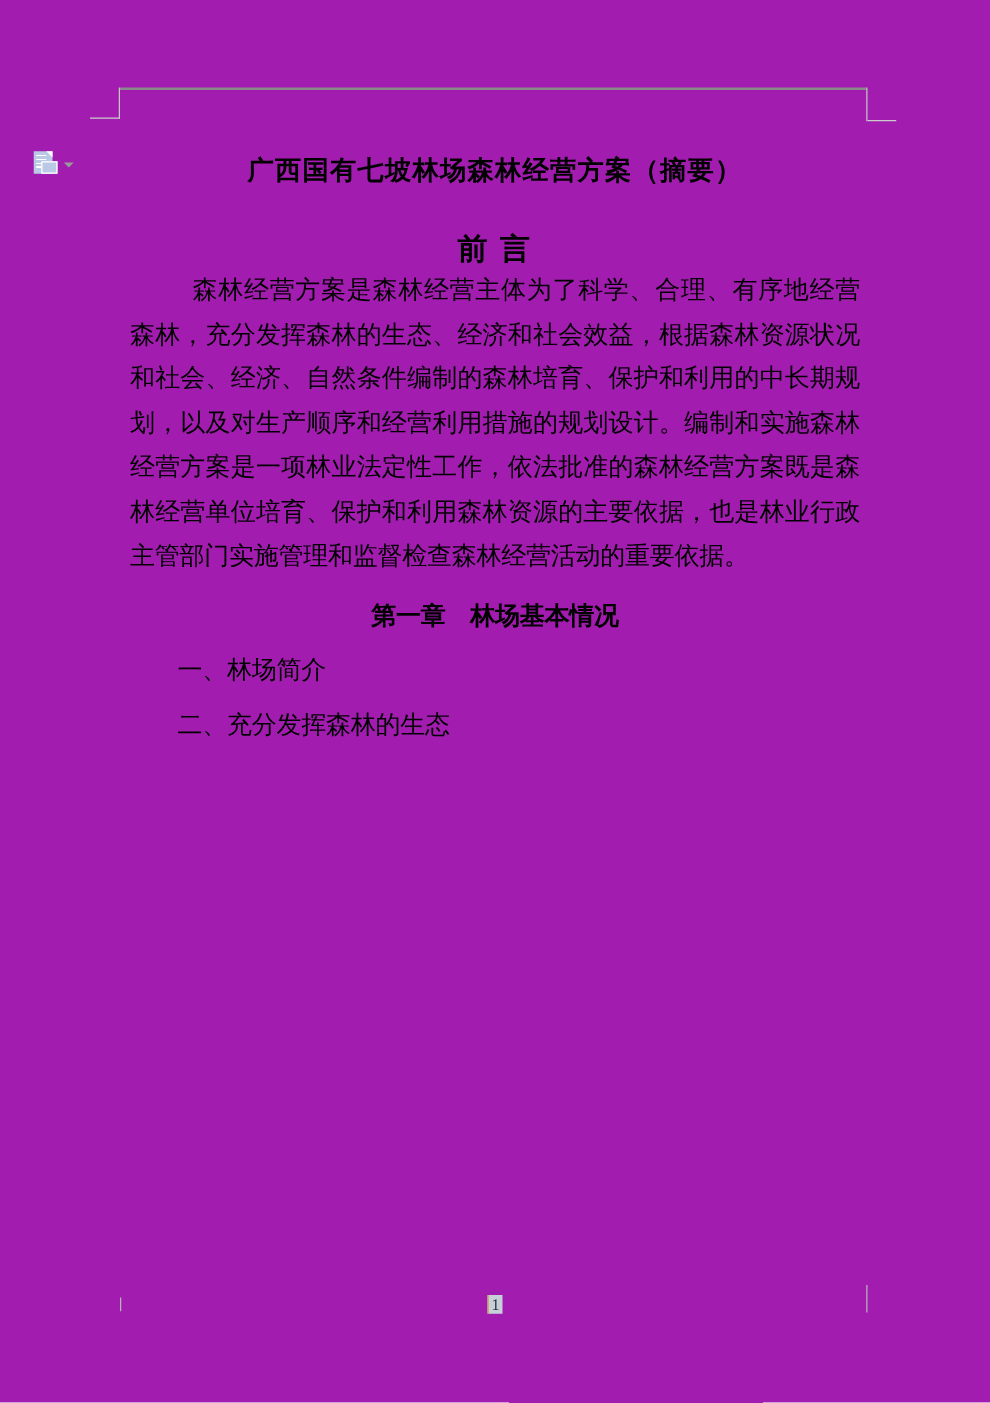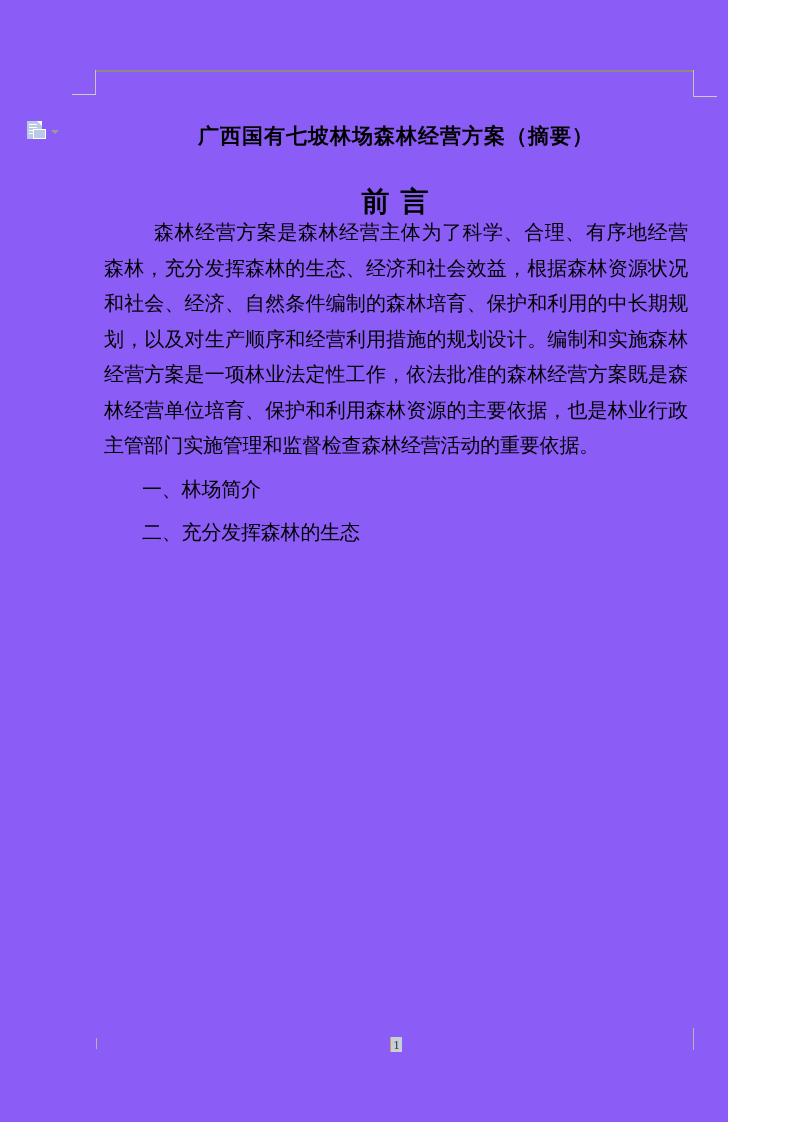--- a/index.html
+++ b/index.html
@@ -2,23 +2,23 @@
 <html><head>
 <meta charset="utf-8">
 <style>
   html, body {
     margin: 0;
     padding: 0;
     background: #ffffff;
   }
   .page {
     position: relative;
-    width: 728px;
+    width: 792px;
     height: 1122px;
-    background: #8b5cf6;
+    background: #a21caf;
     overflow: hidden;
     font-family: "Liberation Serif", "DejaVu Serif", serif;
     color: #000000;
   }
   
   .deco { position: absolute; }
   .deco.top-line   { left: 96px;  top: 70px;   width: 597px; height: 2px;  background: #8a8a8a; }
   .deco.tl-v       { left: 95px;  top: 70px;   width: 1px;   height: 25px; background: #c4c4c4; }
   .deco.tl-h       { left: 72px;  top: 94px;   width: 24px;  height: 1px;  background: #cccccc; }
   .deco.tr-v       { left: 693px; top: 70px;   width: 1px;   height: 27px; background: #c4c4c4; }
@@ -93,21 +93,21 @@
     letter-spacing: 1px;
     white-space: nowrap;
   }
   .preface-heading {
     position: absolute;
     left: 96px;
     top: 183px;
     width: 600px;
     margin: 0;
     text-align: center;
-    font-size: 28px;
+    font-size: 24px;
     font-weight: bold;
     letter-spacing: 2px;
   }
   .body-text {
     position: absolute;
     left: 96px;
     top: 207px;
     width: 600px;
     font-size: 20px;
     line-height: 35.5px;
@@ -165,20 +165,21 @@
     <div class="caret"></div>
   </div>
 
   <h1 class="doc-title">广西国有七坡林场森林经营方案（摘要）</h1>
 
   <h2 class="preface-heading">前 言</h2>
 
   <div class="body-text">
     <p class="para indent-lg">森林经营方案是森林经营主体为了科学、合理、有序地经营森林，充分发挥森林的生态、经济和社会效益，根据森林资源状况和社会、经济、自然条件编制的森林培育、保护和利用的中长期规划，以及对生产顺序和经营利用措施的规划设计。编制和实施森林经营方案是一项林业法定性工作，依法批准的森林经营方案既是森林经营单位培育、保护和利用森林资源的主要依据，也是林业行政主管部门实施管理和监督检查森林经营活动的重要依据。</p>
 
+    <h3 class="chapter-heading">第一章　林场基本情况</h3>
 
     <p class="sec-title">一、林场简介</p>
 
     <p class="sec-title">二、充分发挥森林的生态</p>
 
   </div>
 
   <div class="page-num-row">
     <span class="page-num-field">1</span>
   </div>

